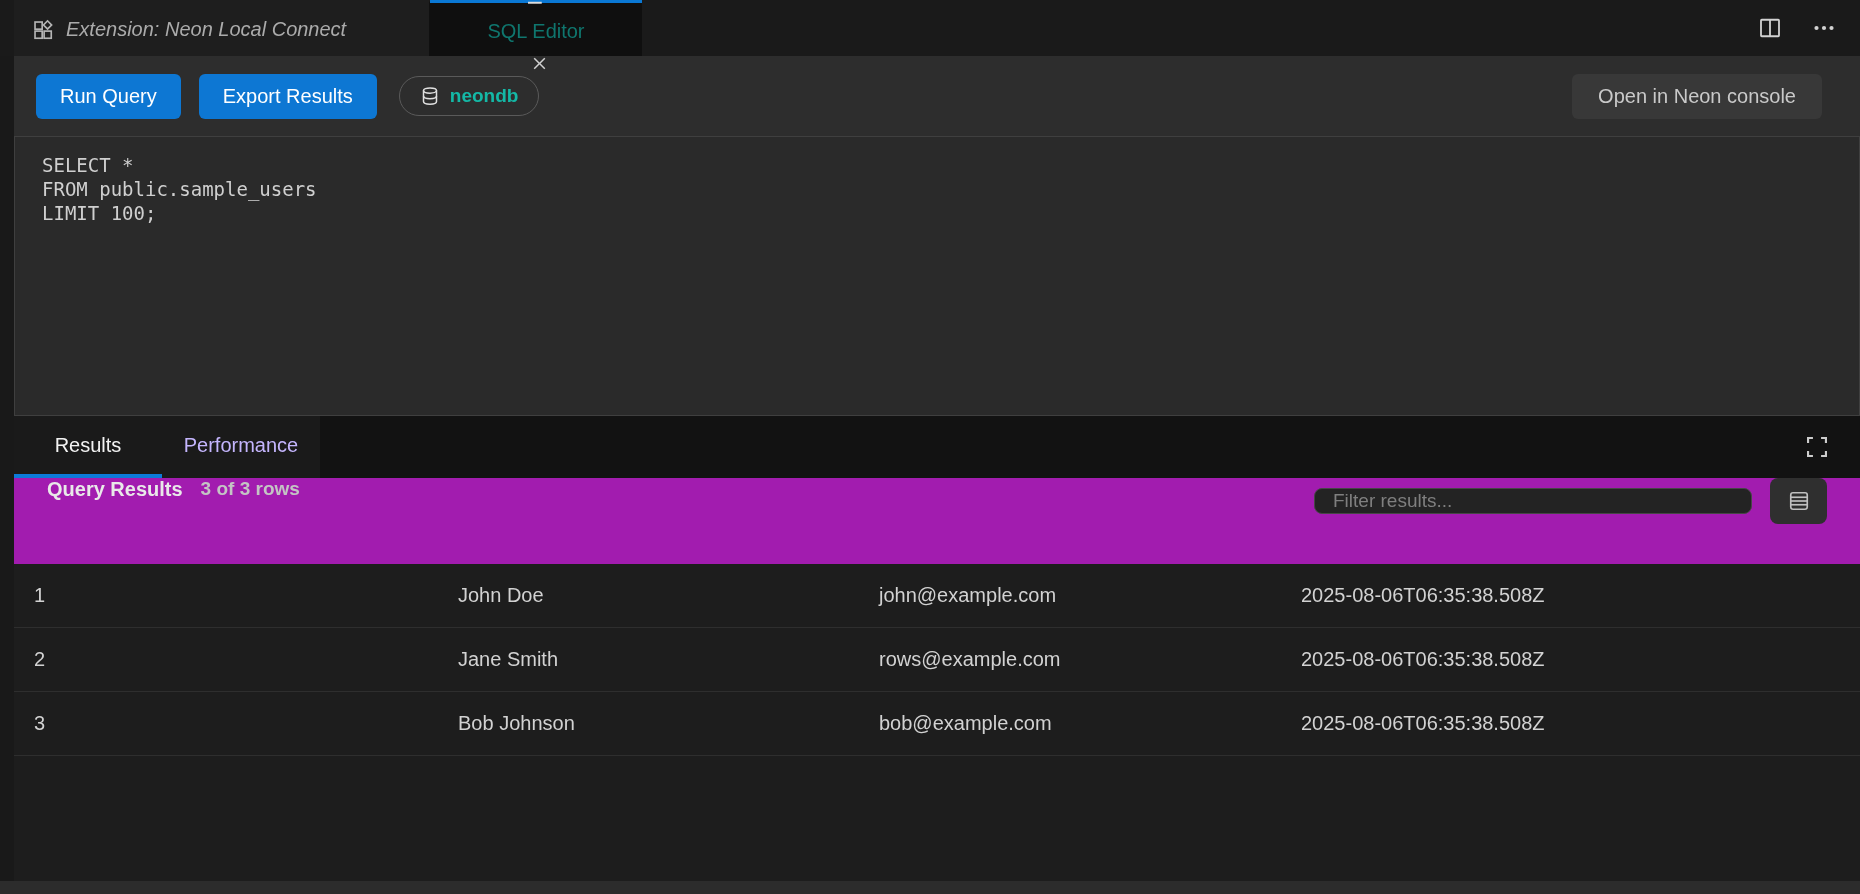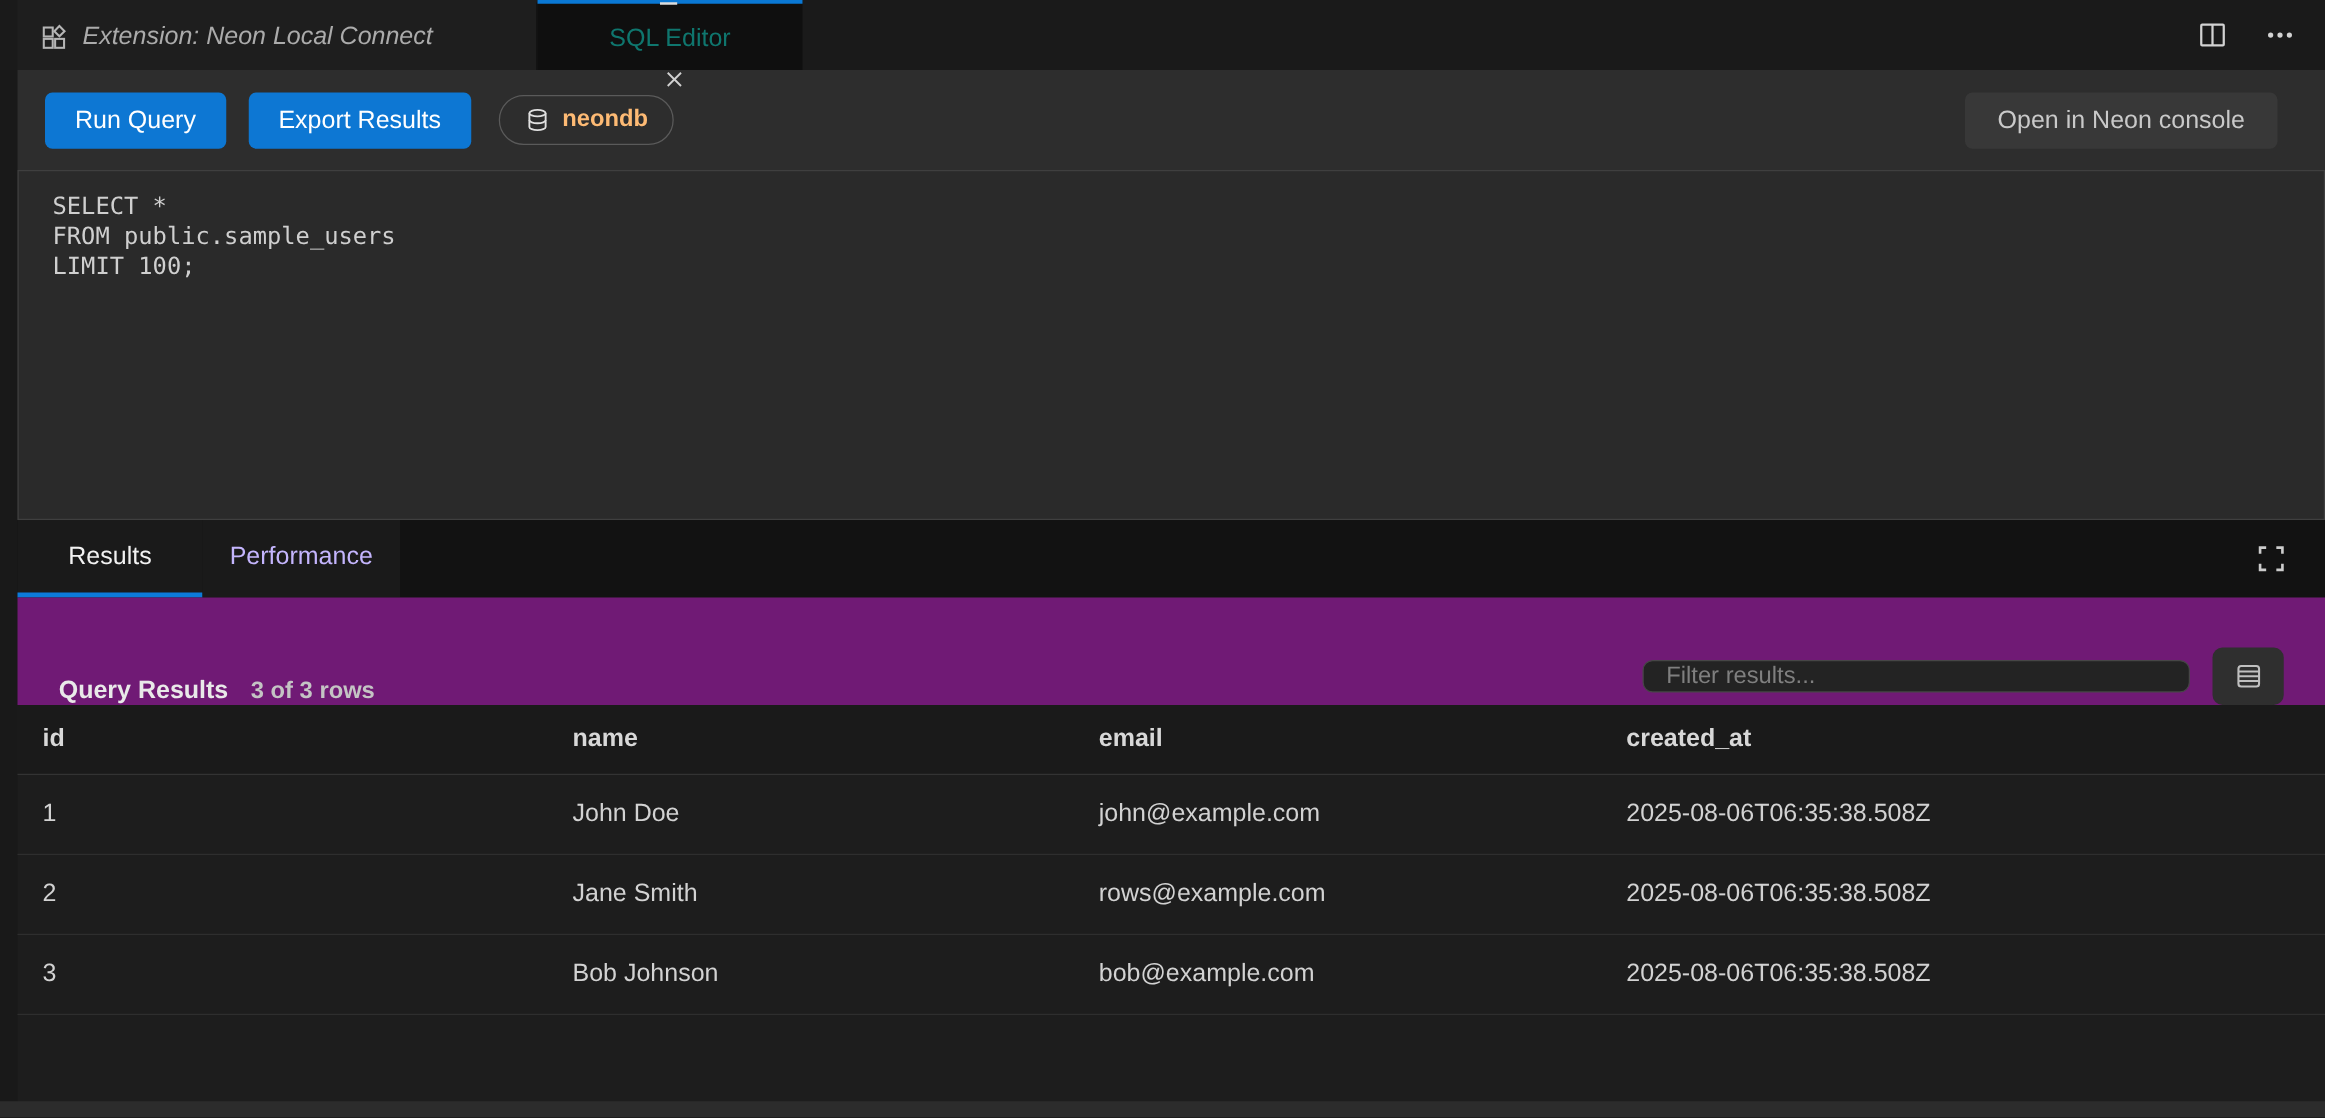--- a/index.html
+++ b/index.html
@@ -41,21 +41,21 @@
     height:80px; background:#2d2d2d; flex:0 0 80px;
     display:flex; align-items:center; padding:0 38px 0 22px; gap:18px;
   }
   .btn-primary {
     background:#0d77d3; color:#ffffff; border:none; border-radius:6px;
     font-size:20px; font-family:inherit; padding:11px 24px; cursor:pointer;
   }
   .db-pill {
     display:flex; align-items:center; gap:10px;
     border:1.5px solid #5a5a5a; border-radius:999px;
-    padding:8px 20px; color:#fdba74; font-size:19px; font-weight:bold;
+    padding:8px 20px; color:#14b8a6; font-size:19px; font-weight:bold;
     margin-left:4px; cursor:pointer; background:transparent;
   }
   .btn-secondary {
     margin-left:auto; background:#383838; color:#c9c9c9; border:none;
     border-radius:6px; font-size:20px; font-family:inherit;
     padding:11px 26px; cursor:pointer;
   }
 
   .editor {
     flex:0 0 280px; background:#2a2a2a; border:1px solid #3f3f3f;
@@ -75,21 +75,21 @@
     font-size:20px; cursor:pointer; background:#1a1a1a;
     border-bottom:4px solid transparent; padding:0 2px;
   }
   .rtab-results  { width:148px; color:#f2f2f2; border-bottom:4px solid #0c7bd9; }
   .rtab-performance { width:158px; color:#c4b5fd; }
   .strip-spacer { flex:1; }
   .expand-btn { align-self:center; margin-right:30px; }
 
   
   .results-bar {
-    flex:0 0 86px; background:#701a75; display:flex; align-items:flex-end;
+    flex:0 0 86px; background:#a21caf; display:flex; align-items:flex-start;
     padding:0 33px;
   }
   .results-title { font-size:20px; font-weight:bold; color:#e9e9e9; }
   .results-count { font-size:19px; font-weight:600; color:#c4c4c4; margin-left:18px; }
   .bar-right { margin-left:auto; display:flex; align-items:center; gap:18px; }
   .filter-input {
     width:438px; height:26px; background:#232323; border:1px solid #464646;
     border-radius:8px; color:#dddddd; font-size:19px; font-family:inherit;
     padding:0 18px; outline:none;
   }
@@ -221,26 +221,20 @@
             <line x1="2.5" y1="5.5" x2="13.5" y2="5.5"></line>
             <line x1="2.5" y1="8" x2="13.5" y2="8"></line>
             <line x1="2.5" y1="10.5" x2="13.5" y2="10.5"></line>
           </svg>
         </span>
       </button>
     </div>
   </div>
 
   <div class="results-area">
-    <div class="tgrid thead">
-      <div>id</div>
-      <div>name</div>
-      <div>email</div>
-      <div>created_at</div>
-    </div>
 
     <div class="tgrid trow">
       <div>1</div>
       <div>John Doe</div>
       <div>john@example.com</div>
       <div>2025-08-06T06:35:38.508Z</div>
     </div>
     <div class="tgrid trow">
       <div>2</div>
       <div>Jane Smith</div>

